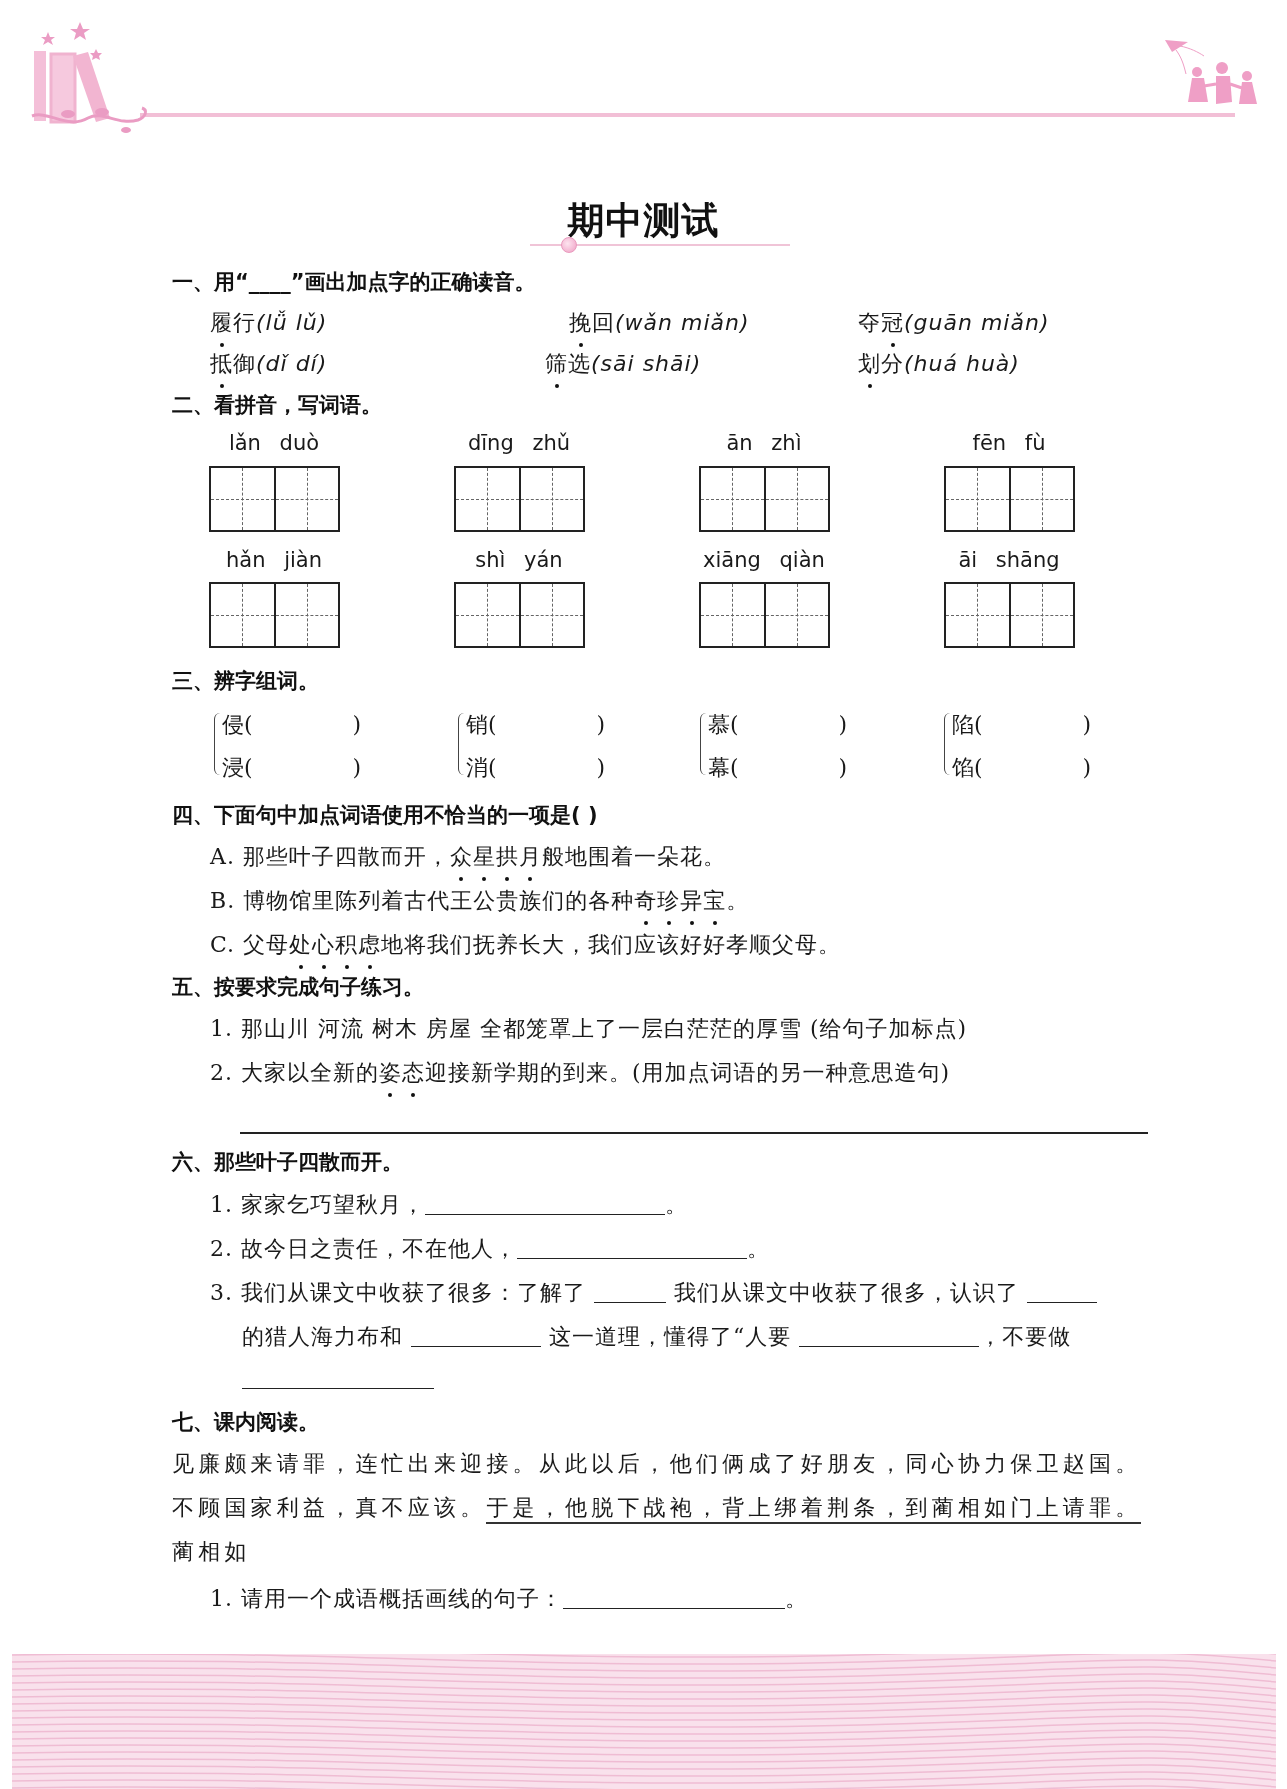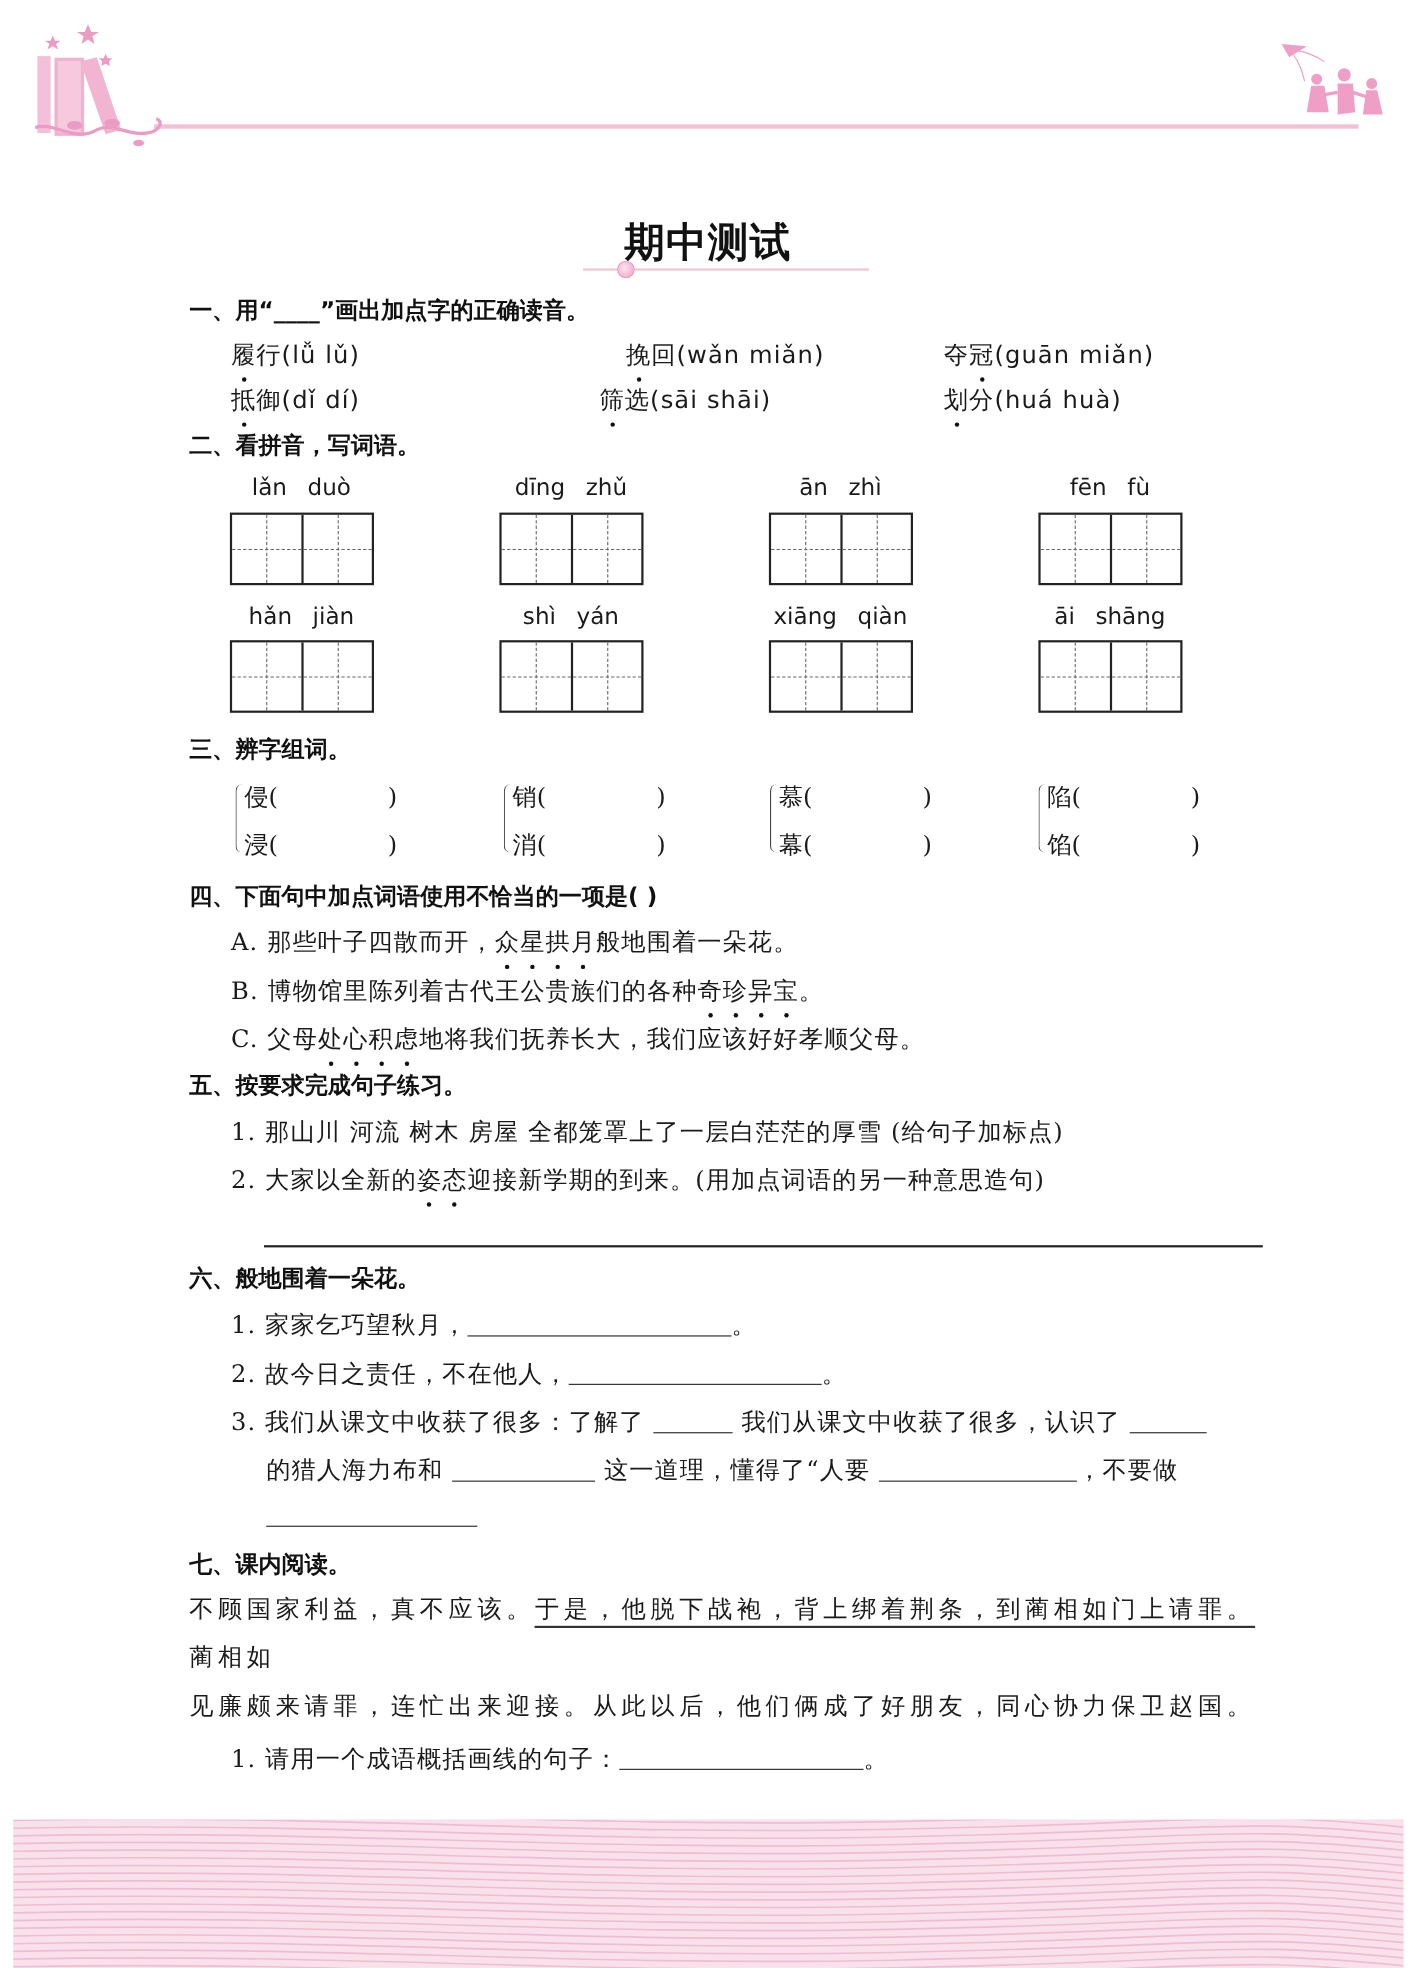--- a/index.html
+++ b/index.html
@@ -14,21 +14,21 @@
   
   .title { position: absolute; left: 0; width: 1287px; top: 196px; text-align: center;
            font-family: "DejaVu Serif", "Liberation Serif", serif; font-weight: bold; font-size: 37px; letter-spacing: 1px; color: #111; }
   .title-rule { position: absolute; left: 530px; top: 244px; width: 260px; height: 2px; background: #f0c4d7; }
   .title-dot { position: absolute; left: 561px; top: 237px; width: 16px; height: 16px; border-radius: 50%;
                background: radial-gradient(circle at 40% 40%, #fde4ef, #ef9fc4); border: 1px solid #e99abd; }
 
   
   .sec-h { position: absolute; left: 172px; font-family: "DejaVu Sans", "Liberation Sans", sans-serif; font-weight: bold; font-size: 21px; color: #111; }
   .line { position: absolute; font-size: 22px; white-space: nowrap; letter-spacing: 1px; }
-  .sans { font-family: "DejaVu Sans", "Liberation Sans", sans-serif; }
+  .sans { font-family: "DejaVu Sans", "Liberation Sans", sans-serif; font-style: italic; }
   .dot { position: relative; display: inline-block; }
   .dot::after { content: ""; position: absolute; left: 50%; bottom: -9px; width: 4px; height: 4px; margin-left: -2px; border-radius: 50%; background: #111; }
   .blank { display: inline-block; border-bottom: 1.5px solid #222; height: 22px; vertical-align: -3px; }
 
   
   .pin { position: absolute; width: 130px; font-family: "DejaVu Sans", "Liberation Sans", sans-serif; font-size: 21px; text-align: center; word-spacing: 12px; }
   .grid { position: absolute; width: 131px; height: 66px; border: 2px solid #222; display: flex; }
   .cell { position: relative; flex: 1; height: 100%; }
   .cell + .cell { border-left: 2px solid #222; }
   .cell::before { content: ""; position: absolute; left: 50%; top: 0; bottom: 0; border-left: 1px dashed #666; }
@@ -181,41 +181,41 @@
   <span>C. 父母</span><span class="dot">处</span><span class="dot">心</span><span class="dot">积</span><span class="dot">虑</span><span>地将我们抚养长大，我们应该好好孝顺父母。</span>
 </div>
 
 <div class="sec-h" style="top:973px">五、按要求完成句子练习。</div>
 <div class="line" style="left:210px;top:1014px">1. 那山川  河流  树木  房屋  全都笼罩上了一层白茫茫的厚雪  (给句子加标点)</div>
 <div class="line" style="left:210px;top:1058px">
   <span>2. 大家以全新的</span><span class="dot">姿</span><span class="dot">态</span><span>迎接新学期的到来。(用加点词语的另一种意思造句)</span>
 </div>
 <div class="ans-line"></div>
 
-<div class="sec-h" style="top:1148px">六、般地围着一朵花。</div>
+<div class="sec-h" style="top:1148px">六、那些叶子四散而开。</div>
 <div class="line" style="left:210px;top:1190px">
   <span>1. 家家乞巧望秋月，</span><span class="blank" style="width:240px"></span><span>。</span>
 </div>
 <div class="line" style="left:210px;top:1234px">
   <span>2. 故今日之责任，不在他人，</span><span class="blank" style="width:230px"></span><span>。</span>
 </div>
 <div class="line" style="left:210px;top:1278px">
   <span>3. 我们从课文中收获了很多：了解了</span> <span class="blank" style="width:72px"></span> <span>我们从课文中收获了很多，认识了</span> <span class="blank" style="width:70px"></span>
 </div>
 <div class="line" style="left:242px;top:1322px">
   <span>的猎人海力布和</span> <span class="blank" style="width:130px"></span> <span>这一道理，懂得了“人要</span> <span class="blank" style="width:180px"></span><span>，不要做</span>
 </div>
 <div class="line" style="left:242px;top:1366px">
   <span class="blank" style="width:192px"></span>
 </div>
 
 <div class="sec-h" style="top:1408px">七、课内阅读。</div>
 <div class="passage" style="top:1442px">
+  <div>见廉颇来请罪，连忙出来迎接。从此以后，他们俩成了好朋友，同心协力保卫赵国。</div>
   <div><span>不顾国家利益，真不应该。</span><span class="uline">于是，他脱下战袍，背上绑着荆条，到蔺相如门上请罪。</span><span>蔺相如</span></div>
-  <div>见廉颇来请罪，连忙出来迎接。从此以后，他们俩成了好朋友，同心协力保卫赵国。</div>
 </div>
 <div class="line" style="left:210px;top:1584px">
   <span>1. 请用一个成语概括画线的句子：</span><span class="blank" style="width:222px"></span><span>。</span>
 </div>
 
 <div class="footer">
   <svg id="waves" viewBox="0 0 1264 135" preserveAspectRatio="none">
       <path d="M0,-6 C300,-12 500,8 800,2 S1100,-16 1264,0" stroke="#efbcd3" stroke-width="1.5" fill="none"></path>
       <path d="M0,1 C300,-5 500,15 800,9 S1100,-9 1264,7" stroke="#efbcd3" stroke-width="1.5" fill="none"></path>
       <path d="M0,8 C300,2 500,22 800,16 S1100,-2 1264,14" stroke="#efbcd3" stroke-width="1.5" fill="none"></path>

